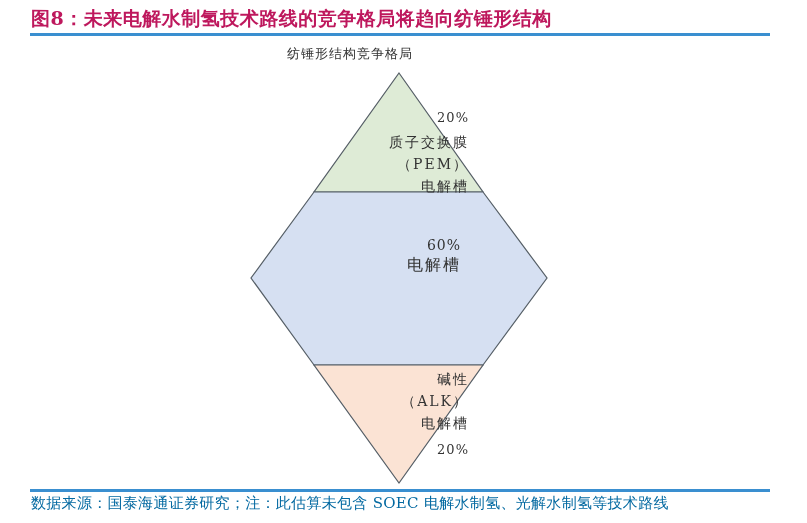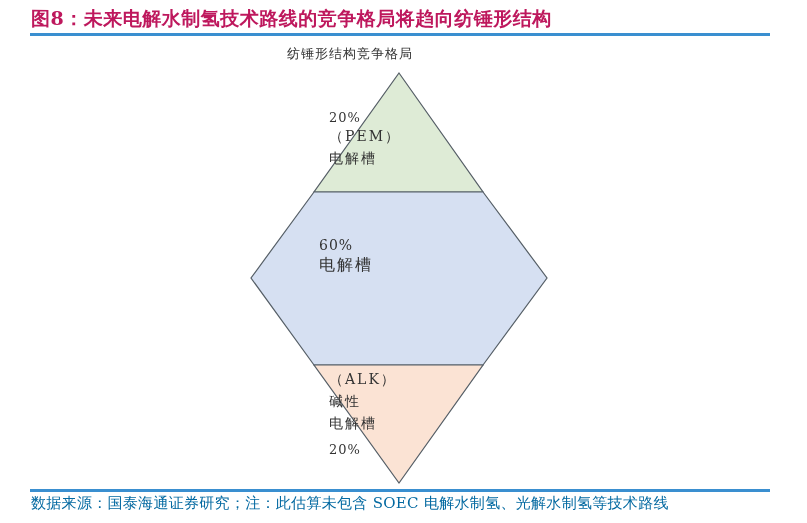--- a/index.html
+++ b/index.html
@@ -6,21 +6,21 @@
   body { width: 807px; height: 523px; position: relative; overflow: hidden;
          font-family: "DejaVu Serif", "Liberation Serif", serif; color: #222; }
   .fig-title { position: absolute; left: 31px; top: 6px; font-size: 19px; font-weight: bold;
                color: #be185d; letter-spacing: 0.5px; white-space: nowrap; }
   .rule { position: absolute; left: 30px; width: 740px; height: 3px; background: #3a8fd0; }
   .rule.top { top: 33px; }
   .rule.bottom { top: 489px; }
   .diagram-title { position: absolute; left: 0; width: 700px; top: 45px; text-align: center;
                    font-size: 13px; color: #333; letter-spacing: 1px; }
   svg.diagram { position: absolute; left: 0; top: 0; }
-  .label { position: absolute; text-align: left; color: #333; white-space: nowrap; }
+  .label { position: absolute; text-align: right; color: #333; white-space: nowrap; }
   .label .pct { font-size: 13px; letter-spacing: 1px; }
   .label .name { font-size: 14px; letter-spacing: 2px; line-height: 22px; }
   .label.big .pct { font-size: 14px; }
   .label.big .name { font-size: 16px; line-height: 24px; }
   .source { position: absolute; left: 31px; top: 494px; font-size: 15px; color: #0369a1;
             white-space: nowrap; letter-spacing: 0.3px; }
 </style>
 </head>
 <body>
 
@@ -30,30 +30,31 @@
 <div class="diagram-title">纺锤形结构竞争格局</div>
 
 <svg class="diagram" width="807" height="523">
   <polygon points="399,73 483,192 314,192" fill="#deebd6" stroke="#555e66" stroke-width="1.2"></polygon>
   <polygon points="314,192 483,192 547,278 483,365 314,365 251,278" fill="#d6e0f2" stroke="#555e66" stroke-width="1.2"></polygon>
   <polygon points="314,365 483,365 399,483" fill="#fbe3d4" stroke="#555e66" stroke-width="1.2"></polygon>
 </svg>
 
 <div class="label" style="left:329px; width:140px; top:110px;">
   <div class="pct">20%</div>
+  <div class="name" style="margin-top:6px;">质子交换膜</div>
   <div class="name">（PEM）</div>
   <div class="name">电解槽</div>
 </div>
 
-<div class="label big" style="left:319px; width:160px; top:237px;">
+<div class="label big" style="left:301px; width:160px; top:237px;">
   <div class="pct">60%</div>
   <div class="name">电解槽</div>
 </div>
 
 <div class="label" style="left:329px; width:140px; top:368px;">
+  <div class="name">碱性</div>
   <div class="name">（ALK）</div>
-  <div class="name">碱性</div>
   <div class="name">电解槽</div>
   <div class="pct" style="margin-top:8px;">20%</div>
 </div>
 
 <div class="rule bottom"></div>
 <div class="source">数据来源：国泰海通证券研究；注：此估算未包含 SOEC 电解水制氢、光解水制氢等技术路线</div>
 
 </body></html>

